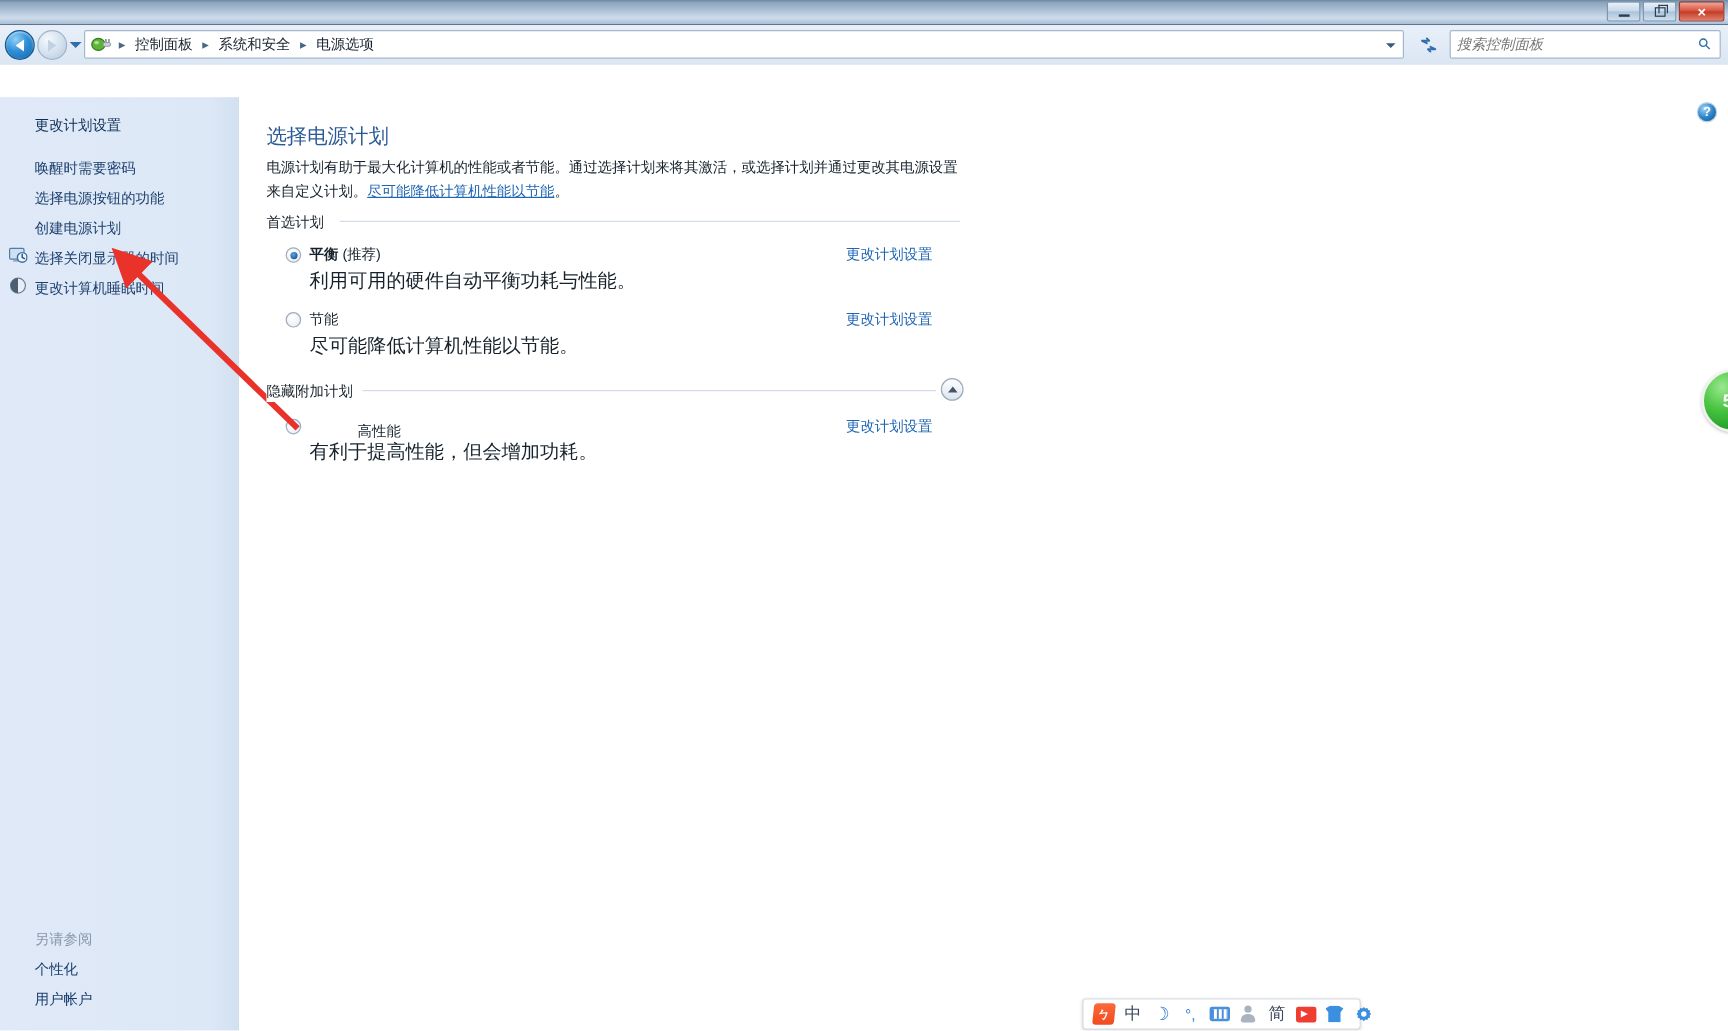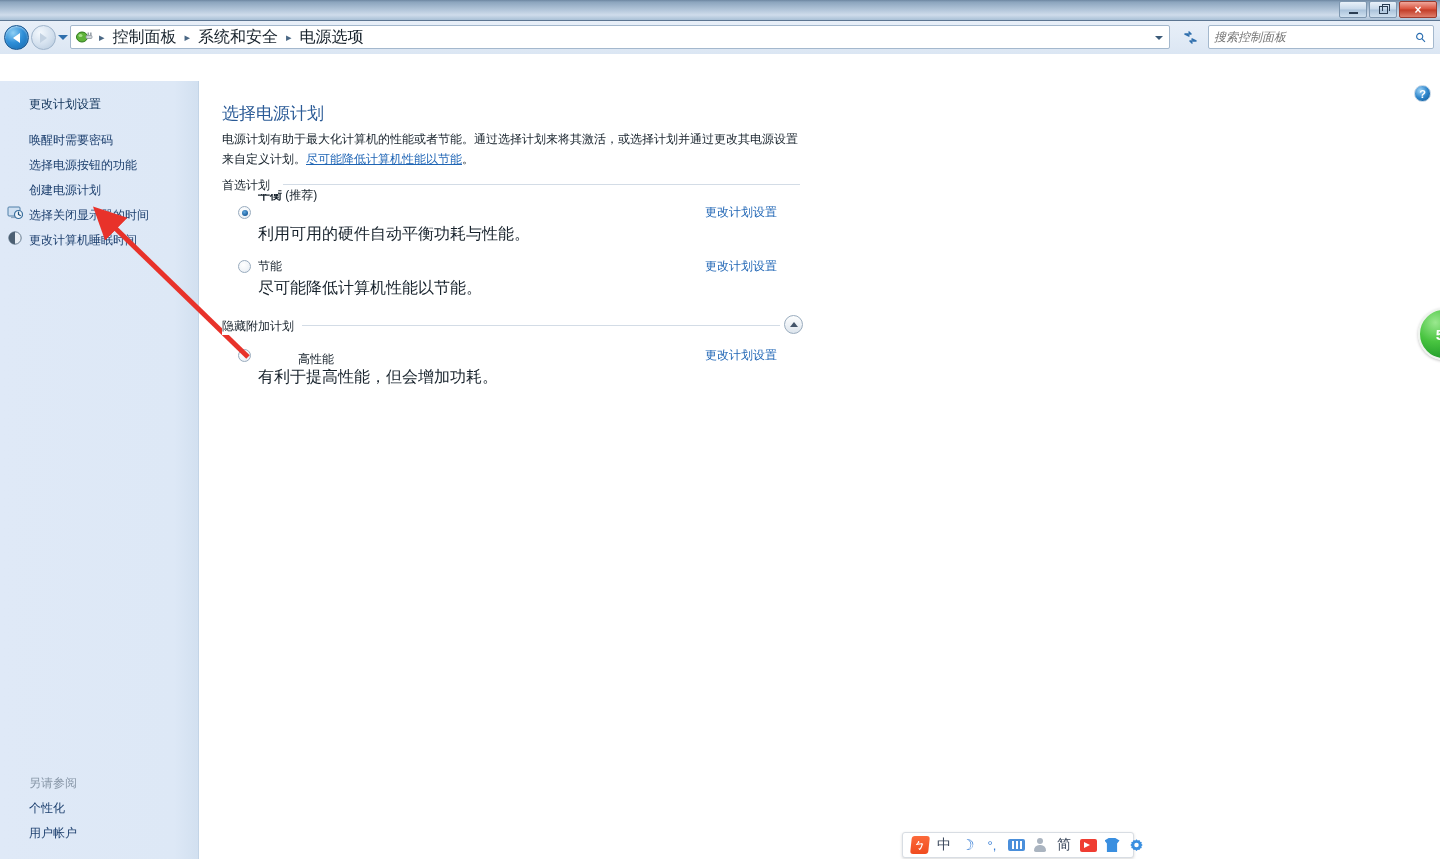--- a/index.html
+++ b/index.html
@@ -129,21 +129,21 @@
     position: relative;
     flex: none;
   }
   .crumb-sep {
     color: #4a6784;
     font-size: 11px;
     margin: 0 6px;
     flex: none;
   }
   .crumb {
-    font-size: 16px;
+    font-size: 12px;
     color: #16212b;
     white-space: nowrap;
     padding: 2px 2px;
     flex: none;
     font-family: Liberation Serif, serif;
   }
   .addr-dd {
     position: absolute;
     right: 6px; top: 10px;
     width: 0; height: 0;
@@ -555,21 +555,21 @@
 
     <div class="page-desc">
       <span>电源计划有助于最大化计算机的性能或者节能。通过选择计划来将其激活，或选择计划并通过更改其电源设置来自定义计划。</span><a href="#">尽可能降低计算机性能以节能</a><span>。</span>
     </div>
 
     <div class="group-head" style="left:22px; top:96px;">首选计划</div>
     <div class="group-rule" style="left:83px; top:103px; width:517px;"></div>
 
     <div class="plan">
       <div class="radio on" style="left:38px; top:125px;"></div>
-      <div class="plan-name" style="left:58px; top:106px;">
+      <div class="plan-name" style="left:58px; top:123px;">
         <b>平衡</b><span> (推荐)</span>
       </div>
       <div class="plan-desc" style="left:58px; top:143px;">利用可用的硬件自动平衡功耗与性能。</div>
       <div class="change-link" style="left:505px; top:123px;">更改计划设置</div>
     </div>
 
     <div class="plan">
       <div class="radio" style="left:38px; top:179px;"></div>
       <div class="plan-name" style="left:58px; top:177px;">
         <span>节能</span>

